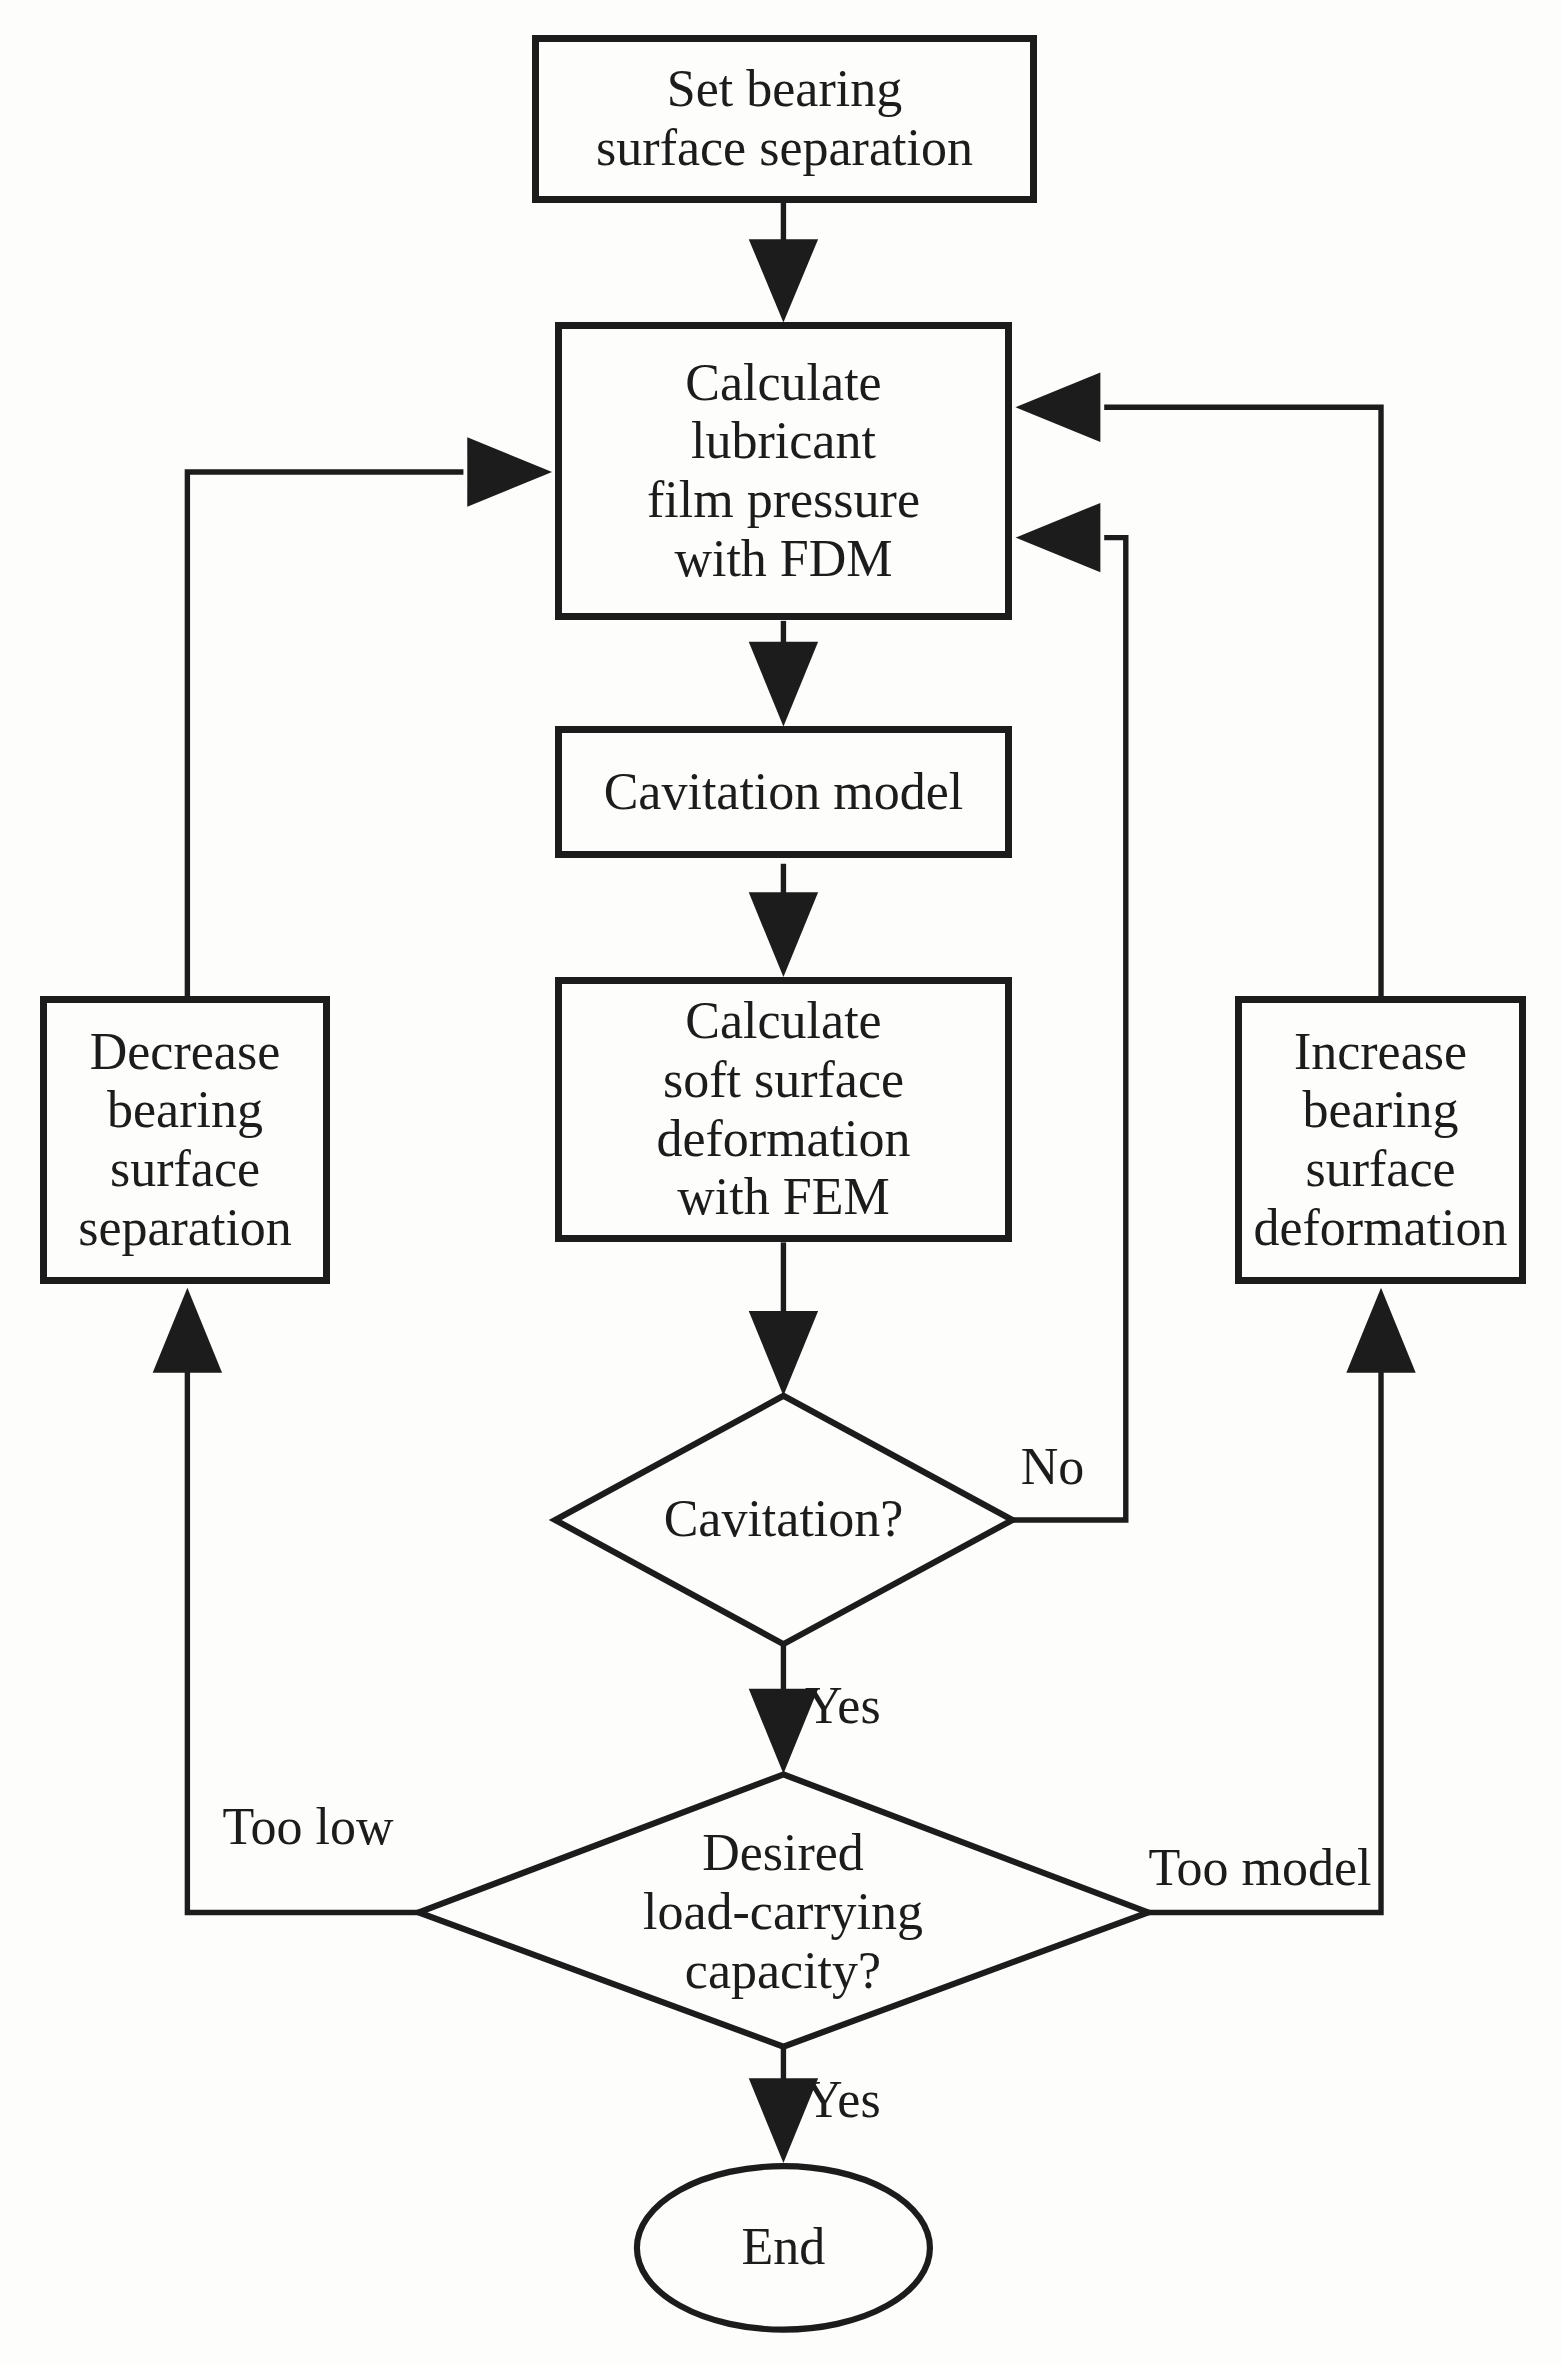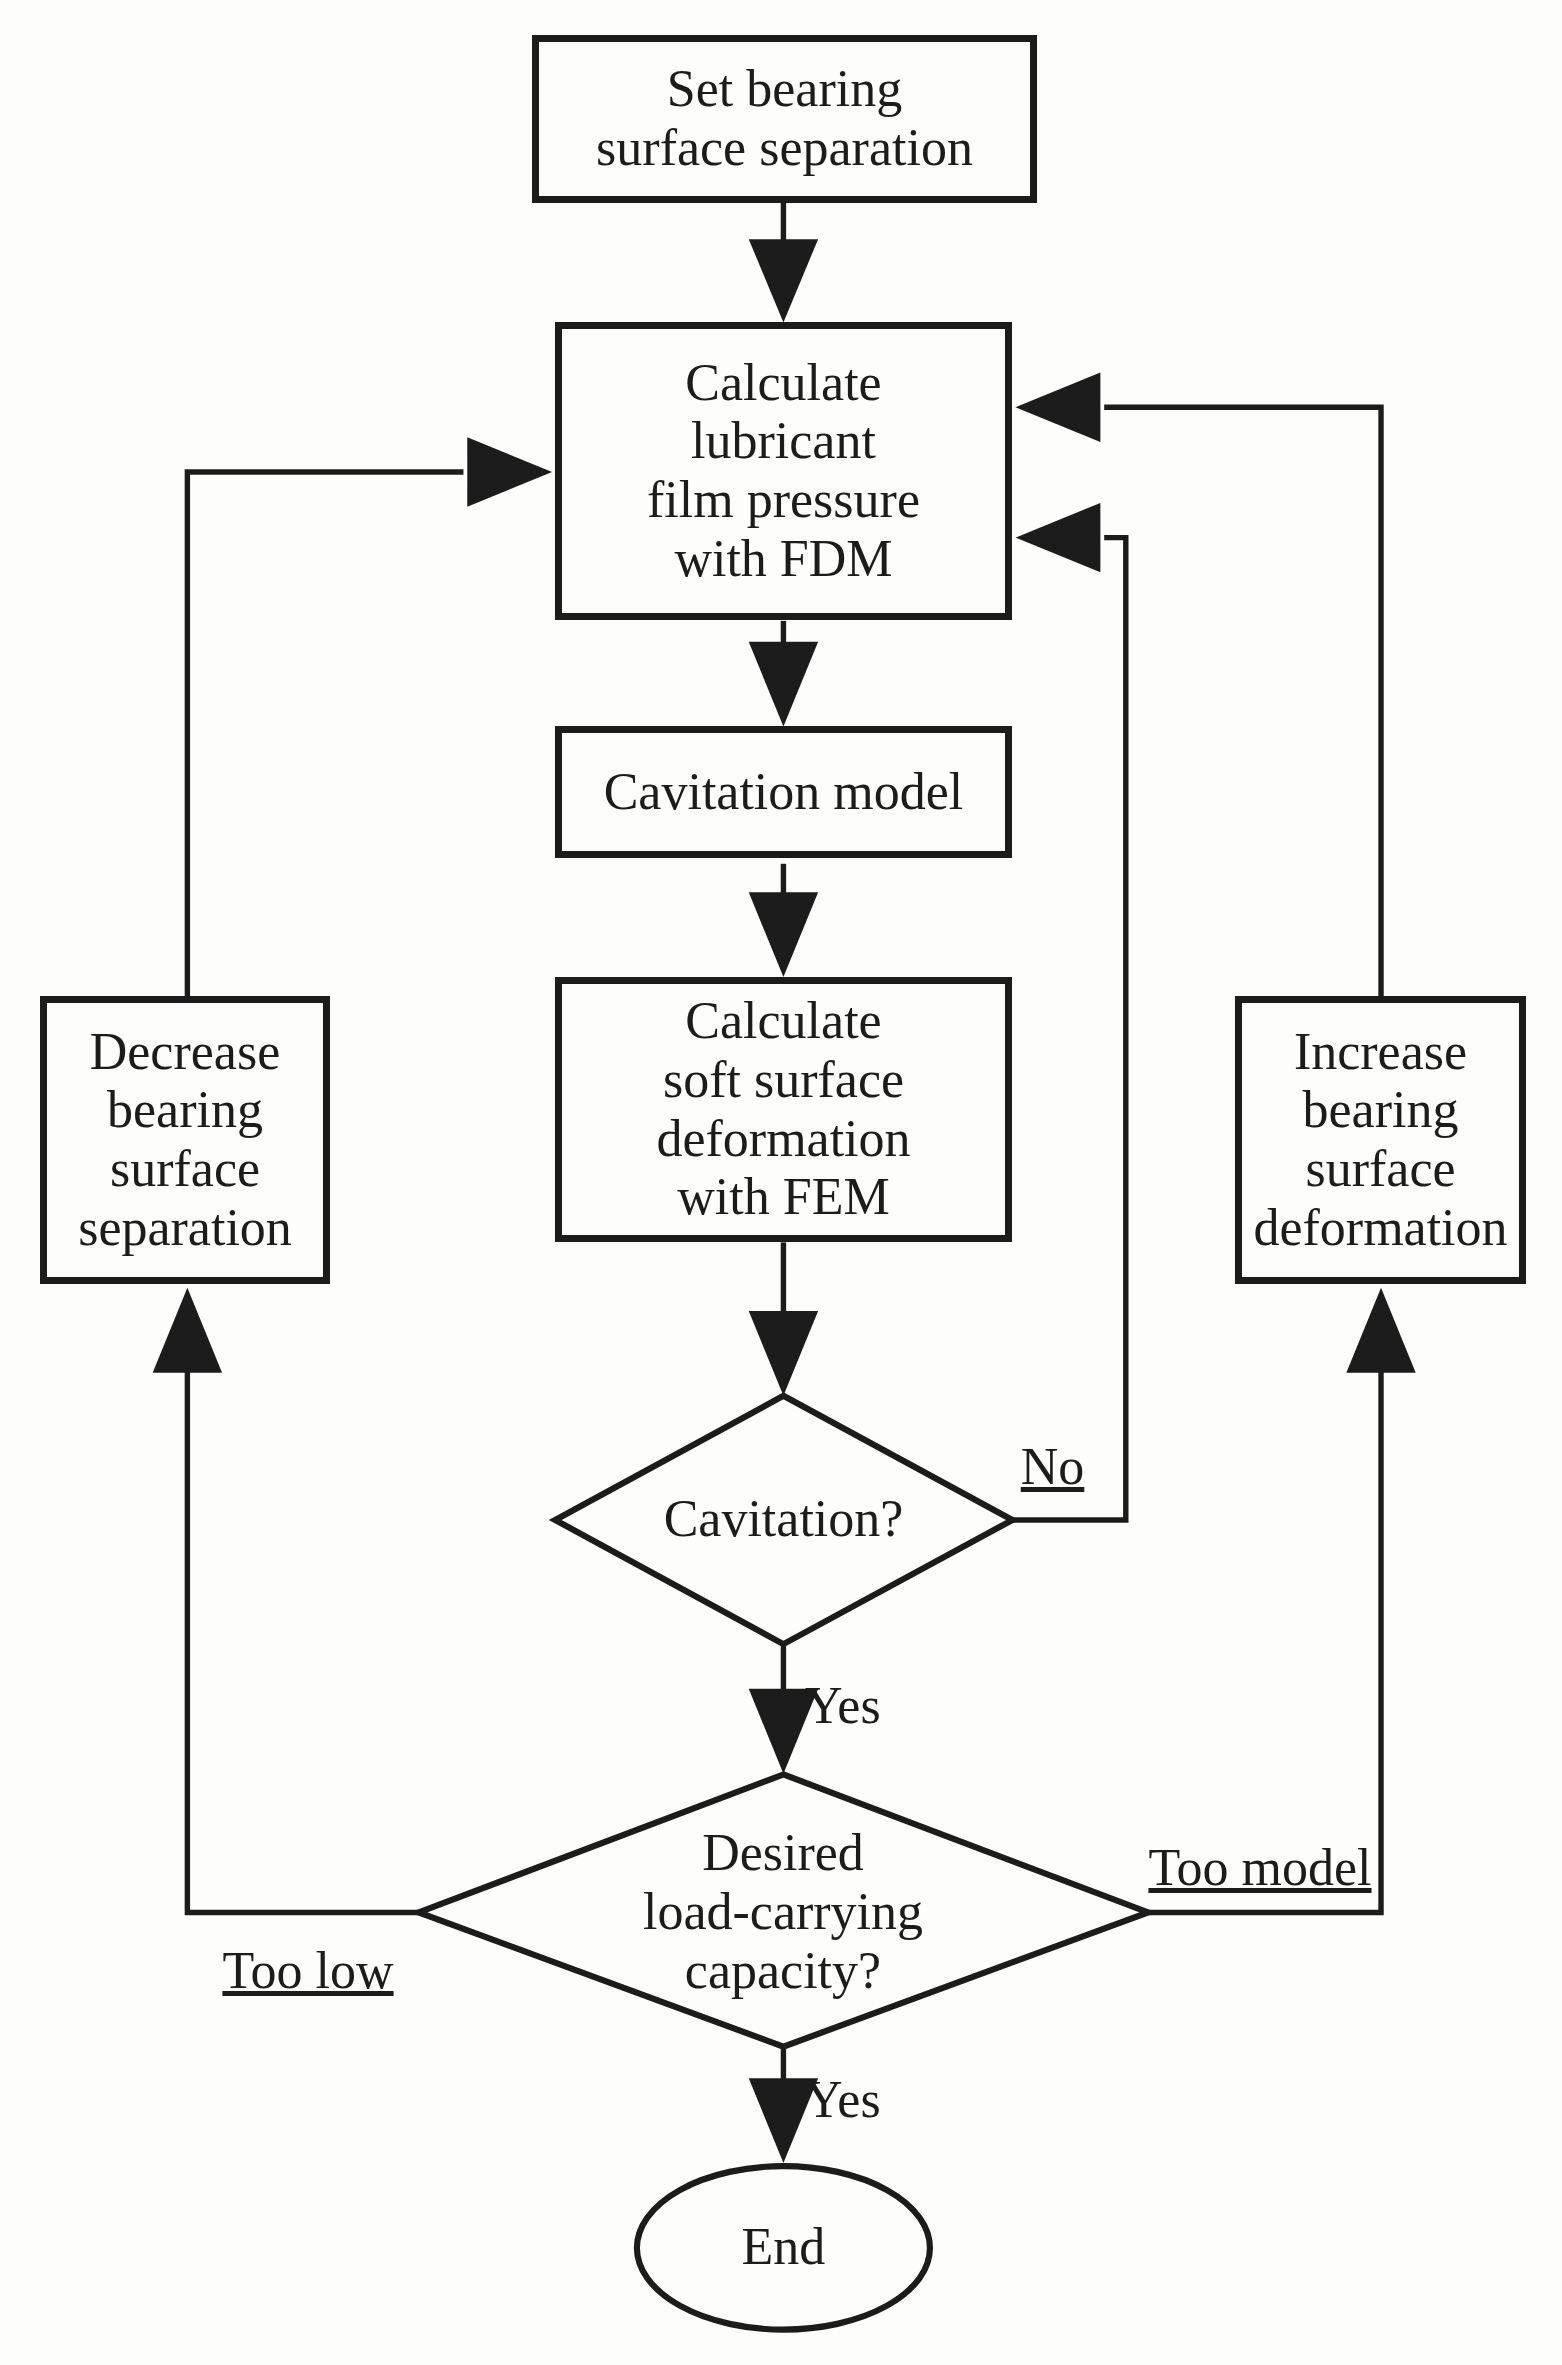--- a/index.html
+++ b/index.html
@@ -18,21 +18,21 @@
     position:absolute; box-sizing:border-box;
     display:flex; align-items:center; justify-content:center;
     text-align:center; white-space:pre-line;
     font-size:52px; line-height:1.13;
   }
   .rectnode { border:7px solid var(--stroke); background:var(--bg); }
   .lbl {
     position:absolute; font-size:52px; line-height:1.05;
     white-space:nowrap;
   }
-  .lbl.center { text-align:center;text-decoration:underline; }
+  .lbl.center { text-align:center; }
 </style>
 </head>
 <body>
 
 <div class="stage">
 
   <svg width="1563" height="2366" viewBox="0 0 2027 3068">
 
     <line class="edge" x1="1016" y1="262" x2="1016" y2="322"></line>
     <polygon class="head" points="1016,418 971,310 1061,310"></polygon>
@@ -103,20 +103,20 @@
   <div class="node" style="left:457px; top:1797px; width:652px; height:231px;">Desired
 load-carrying
 capacity?</div>
 
   <div class="node" style="left:637px; top:2166px; width:293px; height:163px;">End</div>
 
   <div class="lbl center" style="left:987px; top:1440px; width:131px;">No</div>
 
   <div class="lbl" style="left:805px; top:1679px;">Yes</div>
 
-  <div class="lbl center" style="left:177px; top:1944px; width:262px;">Too low</div>
+  <div class="lbl center" style="left:177px; top:1800px; width:262px;">Too low</div>
 
   <div class="lbl center" style="left:1127px; top:1841px; width:266px;">Too model</div>
 
   <div class="lbl" style="left:805px; top:2073px;">Yes</div>
 
 </div>
 
 
 </body></html>

